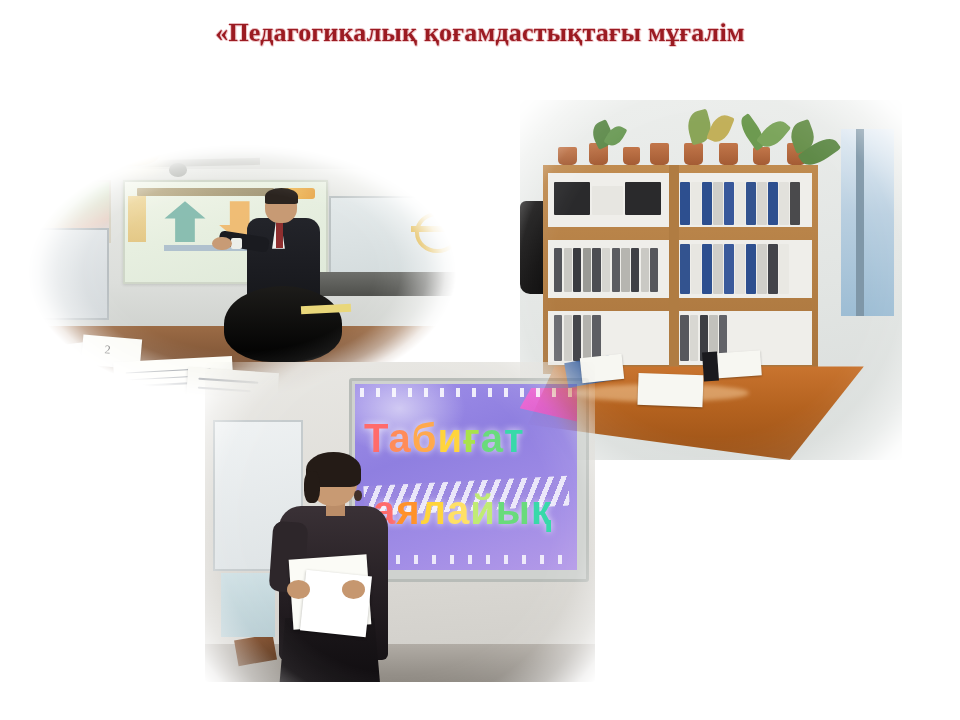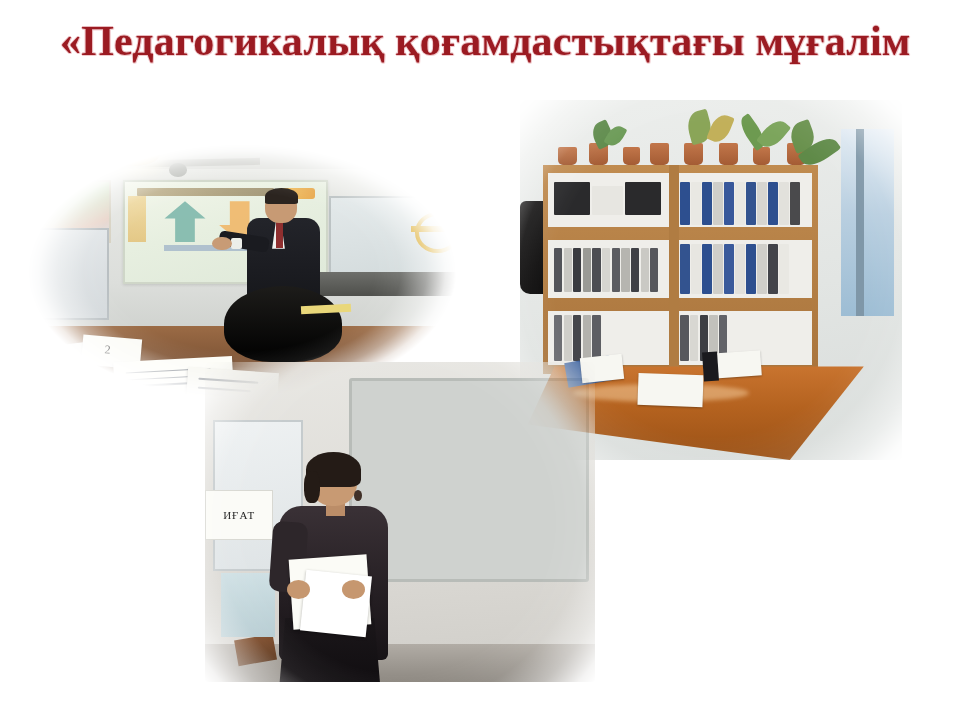--- a/index.html
+++ b/index.html
@@ -25,21 +25,21 @@
     position: absolute;
     left: 60px;
     top: 18px;
     width: 840px;
     text-align: center;
     line-height: 1.14;
   }
   .title-line {
     display: block;
     font-family: "Liberation Serif", "DejaVu Serif", serif;
-    font-size: 42px;
+    font-size: 26px;
     font-weight: 700;
     letter-spacing: 0.2px;
     color: #9b1b22;
     text-shadow:
        1px  0   0 #f0c9cc,
       -1px  0   0 #f0c9cc,
        0    1px 0 #f0c9cc,
        0   -1px 0 #e8b9bd,
        1px  1px 0 #f6dddf;
     white-space: nowrap;
@@ -465,25 +465,35 @@
 
   <div class="photo circ" id="photo3">
     <div class="inner">
       <div class="scene">
         <div class="el wall"></div>
         <div class="el wboard"></div>
         <div class="el floor"></div>
         <div class="el woodbit"></div>
         <div class="el bluepanel"></div>
 
-        <div class="el signpaper">
-          <span>ИҒАТ</span>
-        </div>
 
         <div class="el scr-frame"></div>
+        <div class="el scr">
+          <div class="scr-glow"></div>
+          <div class="scr-pink"></div>
+          <div class="scr-dots"></div>
+          <div class="scr-band"></div>
+          <div class="scr-dots2"></div>
+          <div class="scr-text1">
+            <i style="color:#ff6b6b;">Т</i><i style="color:#ff8c5a;">а</i><i style="color:#ffa94d;">б</i><i style="color:#ffd43b;">и</i><i style="color:#a9e34b;">ғ</i><i style="color:#69db7c;">а</i><i style="color:#38d9a9;">т</i>
+          </div>
+          <div class="scr-text2">
+            <i style="color:#ff6b6b;">а</i><i style="color:#ff922b;">я</i><i style="color:#ffd43b;">л</i><i style="color:#ffe066;">а</i><i style="color:#c0eb75;">й</i><i style="color:#69db7c;">ы</i><i style="color:#38d9a9;">қ</i>
+          </div>
+        </div>
 
         <div class="el p-body"></div>
         <div class="el p-skirt"></div>
         <div class="el p-sleeve"></div>
         <div class="el p-neck"></div>
         <div class="el p-head"></div>
         <div class="el p-hair"></div>
         <div class="el p-hair2"></div>
         <div class="el p-earring"></div>
         <div class="el p-paper"></div>

